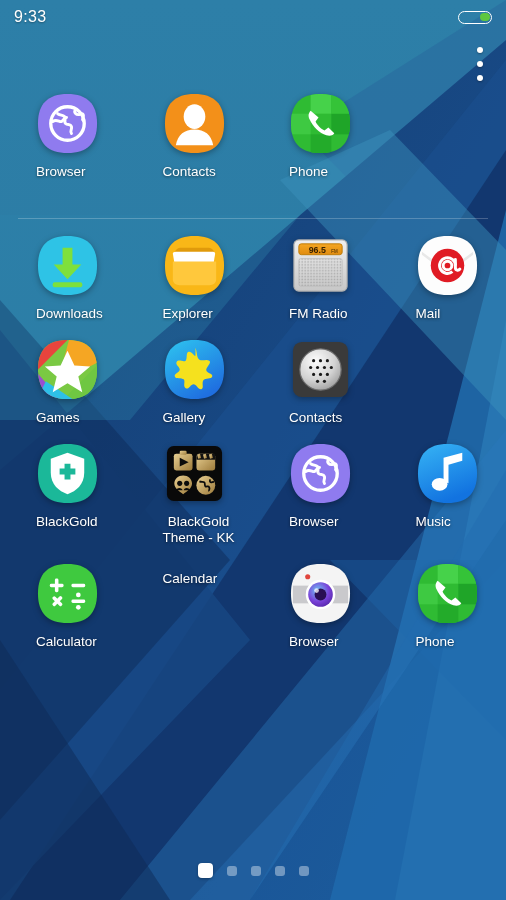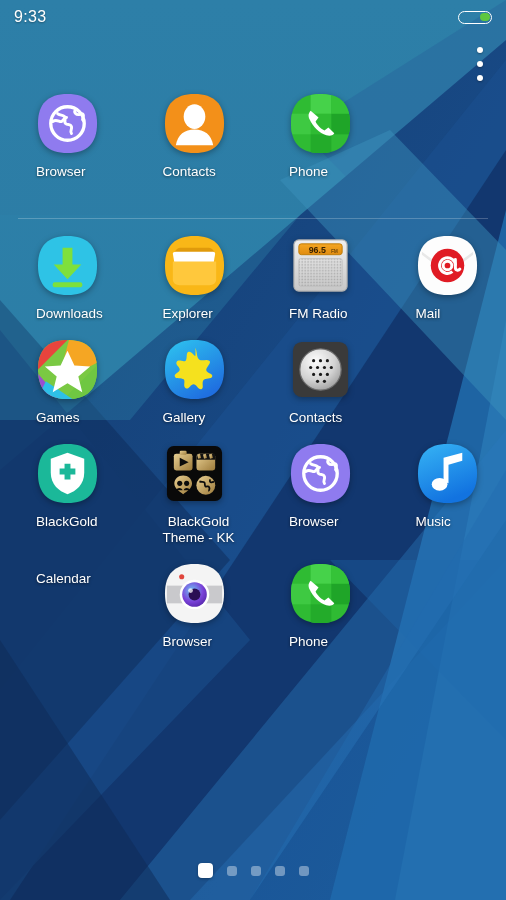--- a/index.html
+++ b/index.html
@@ -438,20 +438,38 @@
           <path d="M32 2C12 2 2 12 2 32s10 30 30 30 30-10 30-30S52 2 32 2z" fill="url(#musg)"></path>
           <path d="M28 40V16l19-5v8l-14 4v19z" fill="#fff"></path>
           <ellipse cx="24" cy="43" rx="8" ry="6.5" fill="#fff"></ellipse>
             </svg>
         </div>
         <div class="app-label">Music</div>
       </div>
     </div>
 
     <div class="row">
+      <div class="app">
+        <div class="icon-shell">
+          <svg viewBox="0 0 64 64">
+              <path d="M32 2C12 2 2 12 2 32s10 30 30 30 30-10 30-30S52 2 32 2z" fill="#3fc93f"></path>
+          <g fill="#fff">
+            <rect x="14" y="22" width="14" height="3.6" rx="1.5"></rect>
+                <rect x="19.2" y="16.8" width="3.6" height="14" rx="1.5"></rect>
+            <rect x="36" y="22" width="14" height="3.6" rx="1.5"></rect>
+            <rect x="15.5" y="38" width="12.5" height="3.6" rx="1.5" transform="rotate(45 21.7 39.8)"></rect>
+            <rect x="15.5" y="38" width="12.5" height="3.6" rx="1.5" transform="rotate(-45 21.7 39.8)"></rect>
+            <rect x="36" y="38" width="14" height="3.6" rx="1.5"></rect>
+                <circle cx="43" cy="33.5" r="2.4"></circle>
+                <circle cx="43" cy="46" r="2.4"></circle>
+          </g>
+            </svg>
+        </div>
+        <div class="app-label">Calculator</div>
+      </div>
 
       <div class="app">
         <div class="app-label">Calendar</div>
       </div>
 
       <div class="app">
         <div class="icon-shell">
           <svg viewBox="0 0 64 64">
               <defs>
                 <radialGradient id="lens" cx="0.4" cy="0.35" r="0.8">

